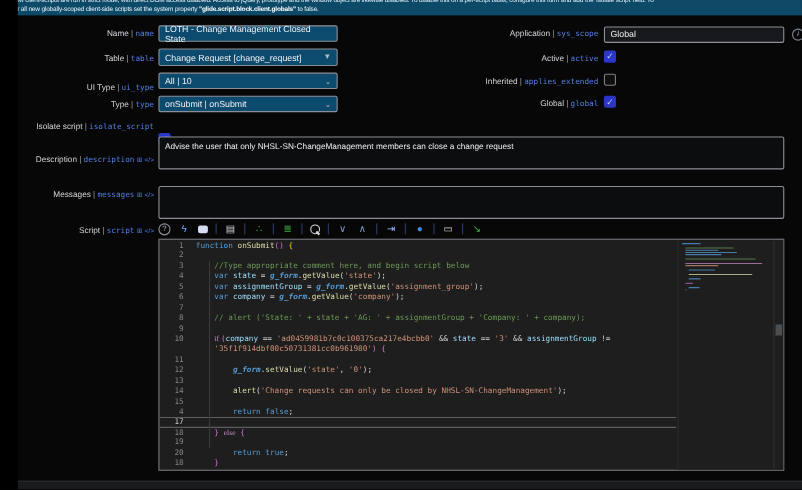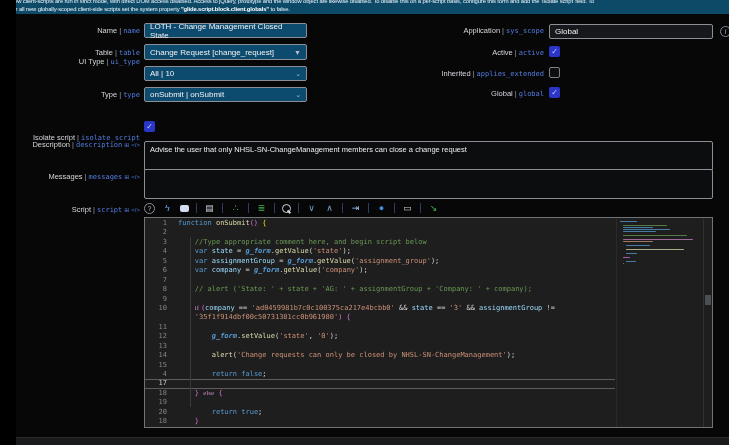--- a/index.html
+++ b/index.html
@@ -65,23 +65,23 @@
 
 <div id="stage">
 
   <div id="banner">
     <div class="banner-line" id="banner-line1">new client-scripts are run in strict mode, with direct DOM access disabled. Access to jQuery, prototype and the window object are likewise disabled. To disable this on a per-script basis, configure this form and add the 'Isolate script' field. To</div>
     <div class="banner-line" id="banner-line2"><span>for all new globally-scoped client-side scripts set the system property </span><span class="banner-prop">"glide.script.block.client.globals"</span><span> to false.</span></div>
   </div>
 
   <div class="field-label" style="top:26px"><span>Name</span><span class="lbl-sep">|</span><span class="lbl-tech">name</span></div>
   <div class="field-label" style="top:48px"><span>Table</span><span class="lbl-sep">|</span><span class="lbl-tech">table</span></div>
-  <div class="field-label" style="top:57px"><span>UI Type</span><span class="lbl-sep">|</span><span class="lbl-tech">ui_type</span></div>
+  <div class="field-label" style="top:75px"><span>UI Type</span><span class="lbl-sep">|</span><span class="lbl-tech">ui_type</span></div>
   <div class="field-label" style="top:90px"><span>Type</span><span class="lbl-sep">|</span><span class="lbl-tech">type</span></div>
-  <div class="field-label" style="top:133px"><span>Isolate script</span><span class="lbl-sep">|</span><span class="lbl-tech">isolate_script</span></div>
+  <div class="field-label" style="top:110px"><span>Isolate script</span><span class="lbl-sep">|</span><span class="lbl-tech">isolate_script</span></div>
   <div class="field-label" style="top:140px"><span>Description</span><span class="lbl-sep">|</span><span class="lbl-tech">description</span><span class="lbl-ico">⊞</span><span class="lbl-ico">&lt;/&gt;</span></div>
   <div class="field-label" style="top:172px"><span>Messages</span><span class="lbl-sep">|</span><span class="lbl-tech">messages</span><span class="lbl-ico">⊞</span><span class="lbl-ico">&lt;/&gt;</span></div>
   <div class="field-label" style="top:205px"><span>Script</span><span class="lbl-sep">|</span><span class="lbl-tech">script</span><span class="lbl-ico">⊞</span><span class="lbl-ico">&lt;/&gt;</span></div>
 
   <div class="tbox" style="left:128px;top:23px;width:163px;height:15px">
       <span>LOTH - Change Management Closed State</span>
     </div>
   <div class="tbox" style="left:128px;top:44px;width:163px;height:16px">
       <span>Change Request [change_request]</span>
       <span class="caret">▼</span>
@@ -102,21 +102,21 @@
   <div class="field-label-r" style="top:69px"><span>Inherited</span><span class="lbl-sep">|</span><span class="lbl-tech">applies_extended</span></div>
 
   <div class="tbox" style="left:533px;top:24px;width:164px;height:15px;background:#17181b">
       <span>Global</span>
     </div>
   <div class="info-ic" style="left:704px;top:26px">i</div>
   <div class="cb cb-on" style="left:533px;top:46px">✓</div>
   <div class="cb cb-off" style="left:533px;top:67px"></div>
   <div class="cb cb-on" style="left:533px;top:87px">✓</div>
 
-  <div class="txtarea" style="left:128px;top:141px;width:569px;height:30px"><span>Advise the user that only NHSL-SN-ChangeManagement members can close a change request</span></div>
+  <div class="txtarea" style="left:128px;top:124px;width:569px;height:30px"><span>Advise the user that only NHSL-SN-ChangeManagement members can close a change request</span></div>
   <div class="txtarea" style="left:128px;top:169px;width:569px;height:30px"><span></span></div>
 
   <div id="toolbar">
       <span class="tb-icon tb-help" style="color: rgb(174, 180, 188);">?</span>
       <span class="tb-icon" style="color: rgb(111, 176, 255);">ϟ</span>
       <span class="tb-icon tb-bubble"></span>
       <span class="tb-sep"></span>
       <span class="tb-icon" style="color: rgb(201, 206, 214);">▤</span>
       <span class="tb-sep"></span>
       <span class="tb-icon" style="color: rgb(67, 181, 74);">∴</span>

